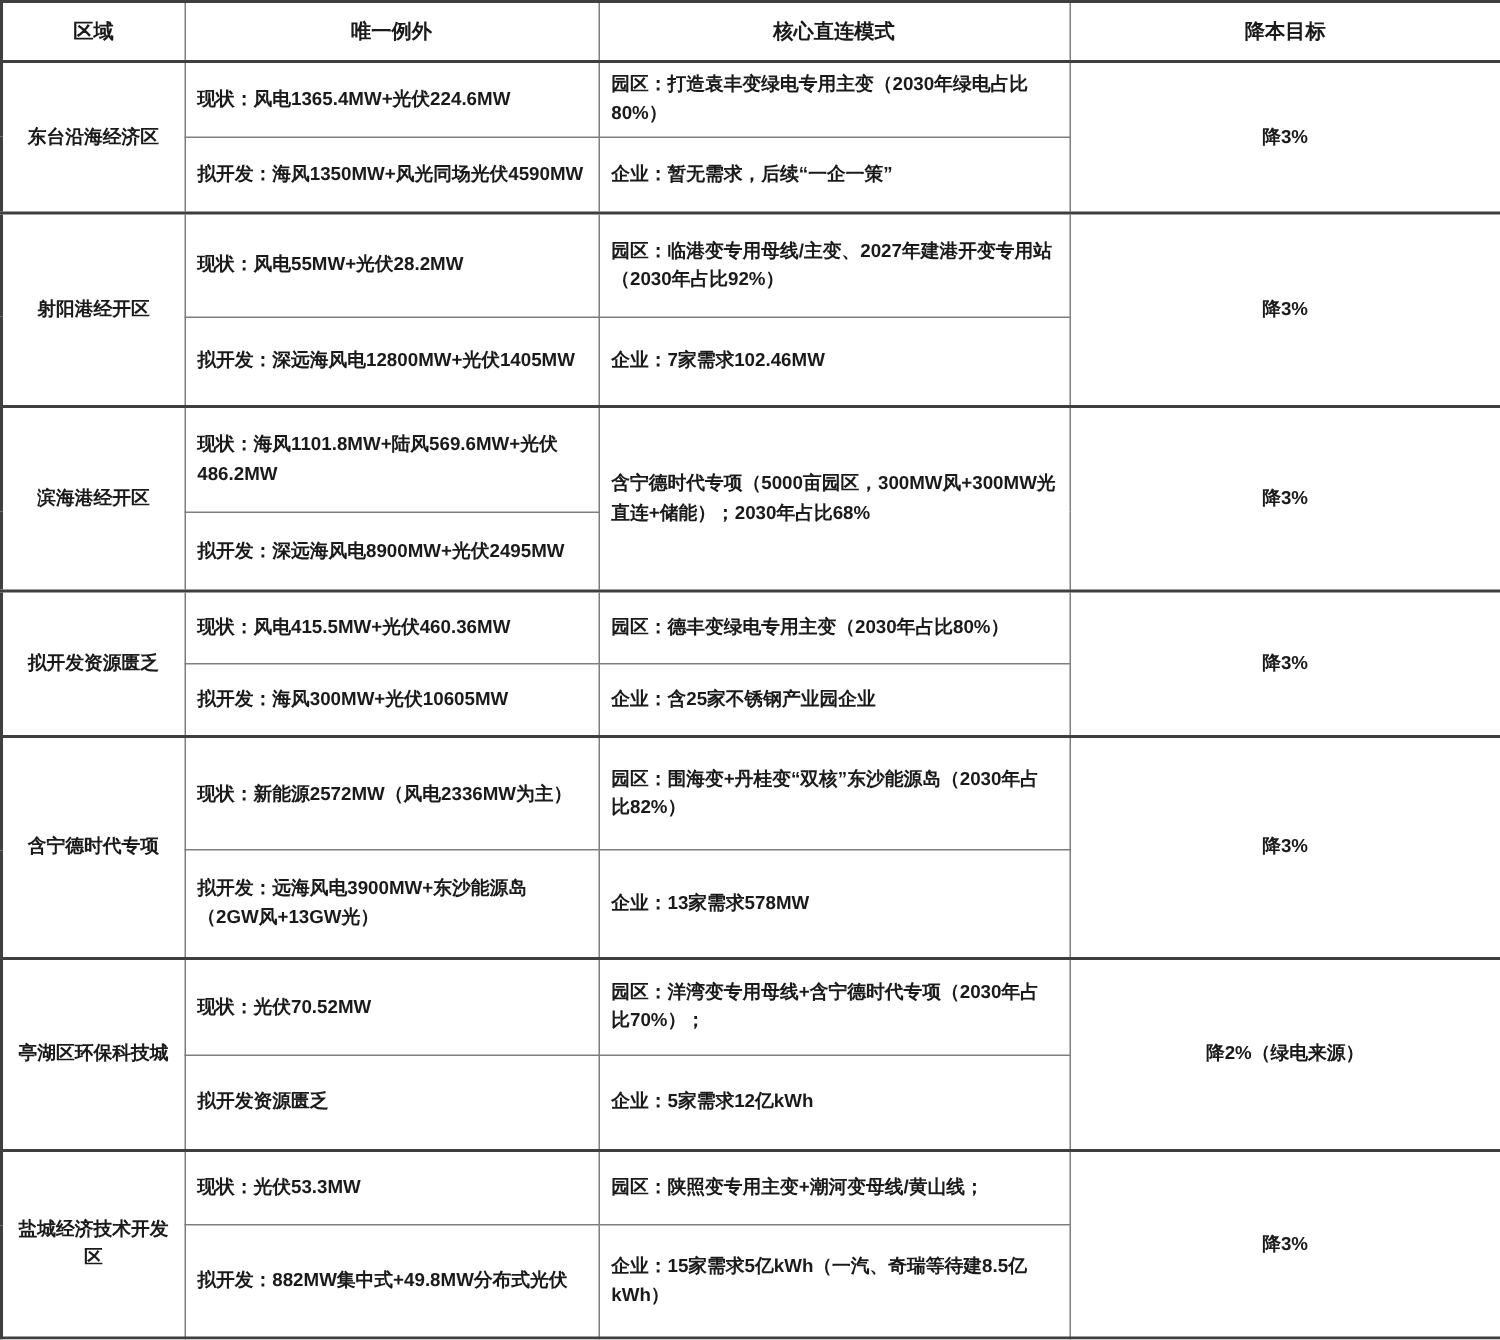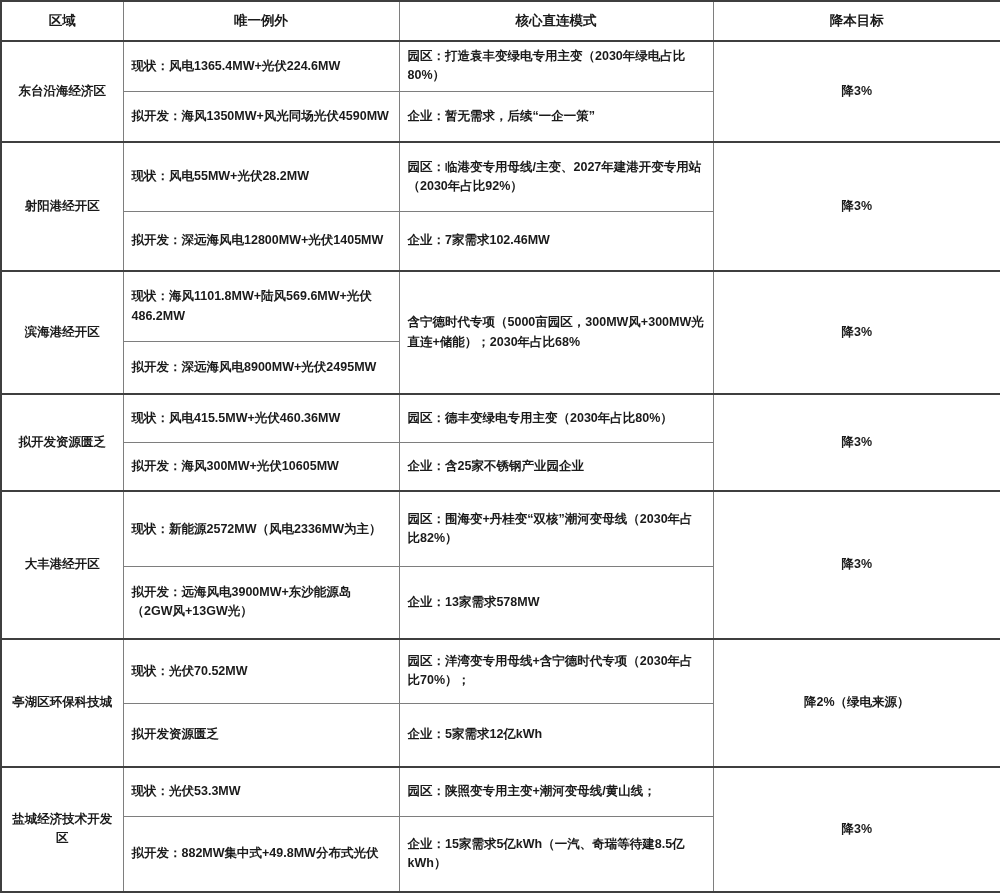--- a/index.html
+++ b/index.html
@@ -85,23 +85,23 @@
       <td class="cell">现状：风电415.5MW+光伏460.36MW</td>
       <td class="cell">园区：德丰变绿电专用主变（2030年占比80%）</td>
       <td class="target" rowspan="2">降3%</td>
     </tr>
     <tr style="height:49px">
       <td class="cell">拟开发：海风300MW+光伏10605MW</td>
       <td class="cell">企业：含25家不锈钢产业园企业</td>
     </tr>
 
     <tr class="major" style="height:75px">
-      <td class="region" rowspan="2">大丰港经开区</td>
+      <td class="region" rowspan="2">含宁德时代专项</td>
       <td class="cell">现状：新能源2572MW（风电2336MW为主）</td>
-      <td class="cell">园区：围海变+丹桂变“双核”潮河变母线（2030年占比82%）</td>
+      <td class="cell">园区：围海变+丹桂变“双核”东沙能源岛（2030年占比82%）</td>
       <td class="target" rowspan="2">降3%</td>
     </tr>
     <tr style="height:72px">
       <td class="cell">拟开发：远海风电3900MW+东沙能源岛（2GW风+13GW光）</td>
       <td class="cell">企业：13家需求578MW</td>
     </tr>
 
     <tr class="major" style="height:65px">
       <td class="region" rowspan="2">亭湖区环保科技城</td>
       <td class="cell">现状：光伏70.52MW</td>

